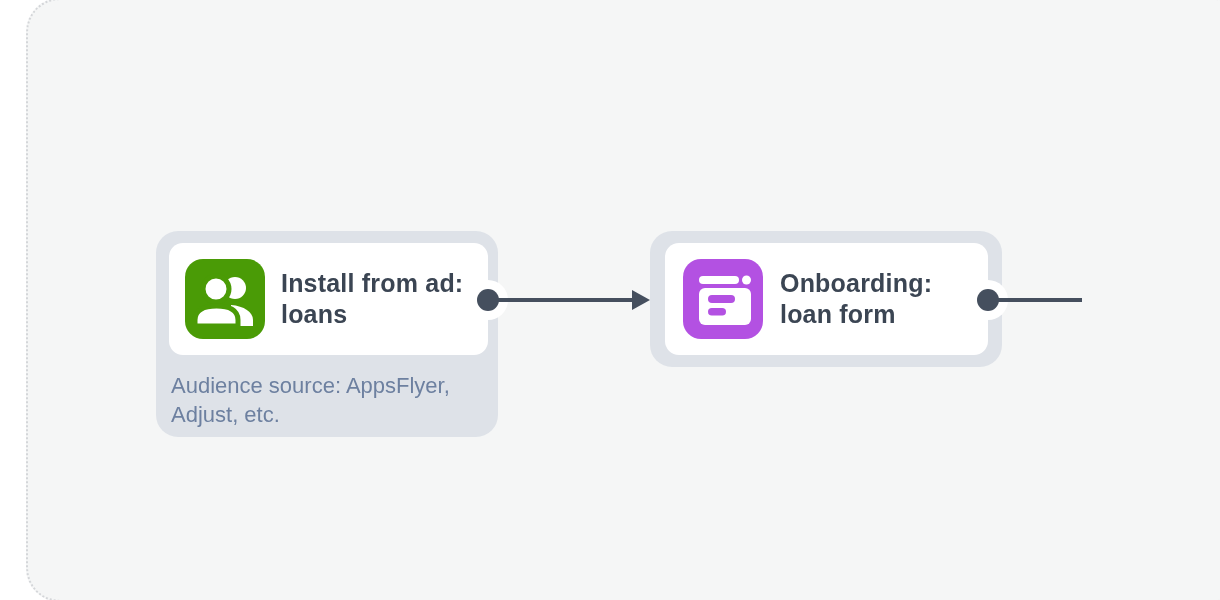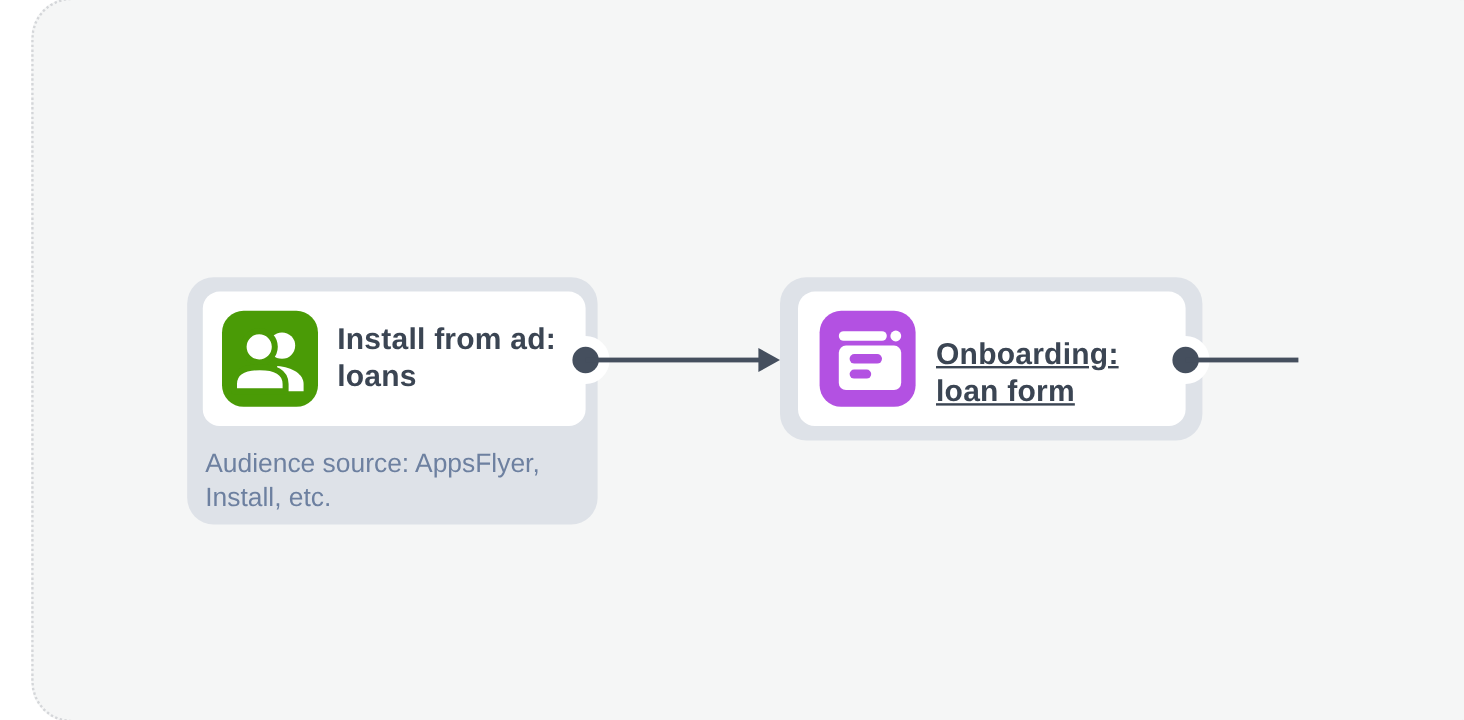--- a/index.html
+++ b/index.html
@@ -59,21 +59,21 @@
   .node-title {
     position: absolute;
     font-size: 25px;
     line-height: 31px;
     font-weight: 600;
     color: #3b4553;
     white-space: pre-line;
     letter-spacing: 0.2px;
   }
   #title-1 { left: 253px; top: 268px; }
-  #title-2 { left: 752px; top: 280px; text-decoration: underline; }
+  #title-2 { left: 752px; top: 268px; }
 
   .node-caption {
     position: absolute;
     font-size: 22px;
     line-height: 29px;
     font-weight: 400;
     color: #6d80a0;
     white-space: pre-line;
   }
   #caption-1 { left: 143px; top: 371px; }
@@ -120,21 +120,21 @@
       <circle cx="50" cy="29" r="11" fill="#ffffff"></circle>
       <path d="M46 46 C59 47 68 53 68 61 L68 67 L46 67 Z" fill="#ffffff"></path>
 
       <circle cx="31" cy="30" r="13" fill="#ffffff" stroke="#4a9b06" stroke-width="5"></circle>
       <path d="M10 67 L10 61 C10 51 19 47 31.5 47 C44 47 53 51 53 61 L53 67 Z" fill="#ffffff" stroke="#4a9b06" stroke-width="5" stroke-linejoin="round"></path>
     </svg>
   </div>
   <div class="node-title" id="title-1">Install from ad:
 loans</div>
   <div class="node-caption" id="caption-1">Audience source: AppsFlyer,
-Install, etc.</div>
+Adjust, etc.</div>
   <div class="port" id="port-1"></div>
 
   <div class="connector-line" id="line-1"></div>
   <div class="arrowhead"></div>
 
   <div class="node-group" id="group-2"></div>
   <div class="port-bulge" id="bulge-2"></div>
   <div class="node-card" id="card-2"></div>
   <div class="node-icon" id="icon-2">
     <svg viewBox="0 0 80 80" width="80" height="80">

